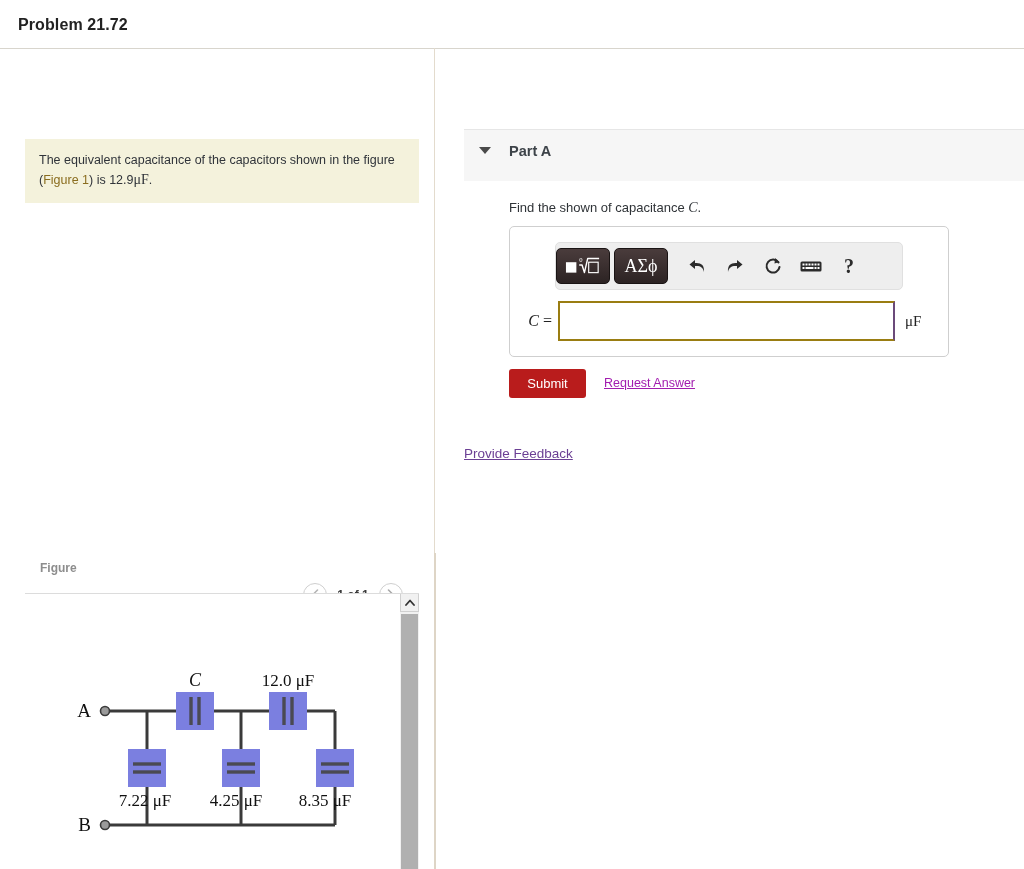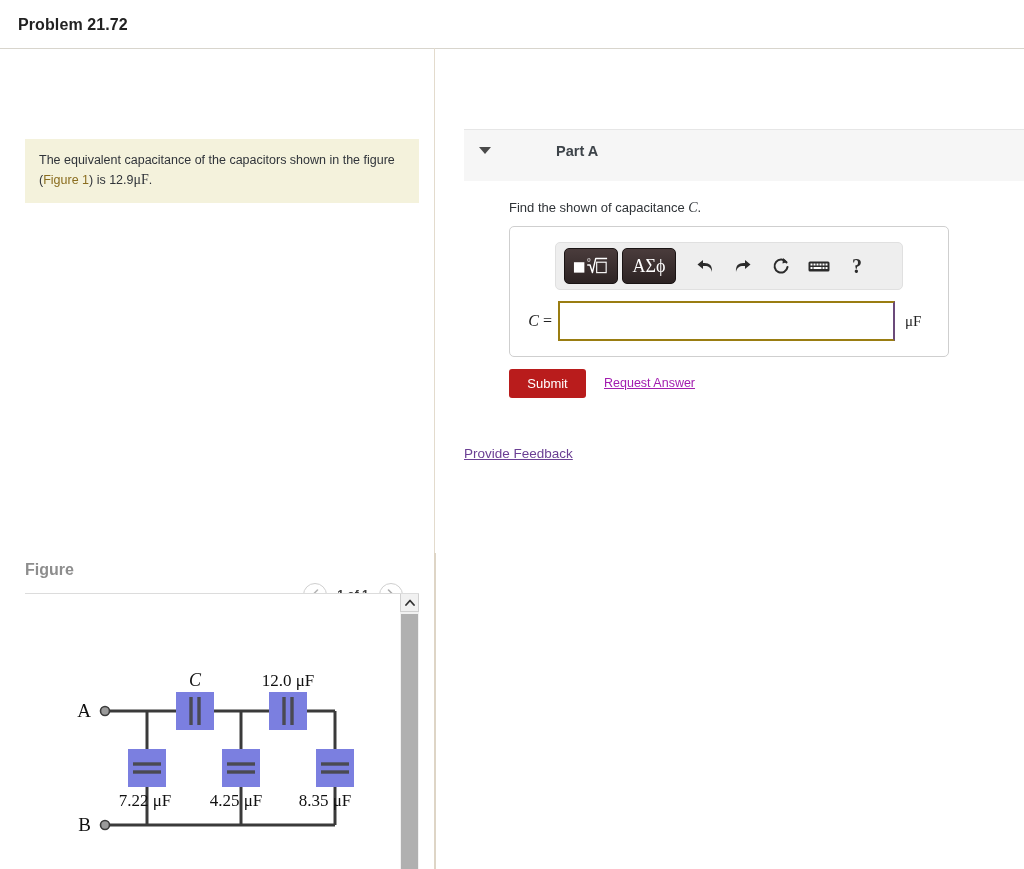--- a/index.html
+++ b/index.html
@@ -50,22 +50,22 @@
     font-family: "Liberation Serif", serif;
     font-size: 14px;
   }
   .mathserif-i {
     font-family: "Liberation Serif", serif;
     font-style: italic;
   }
 
   
   .figure-heading {
-    position: absolute; left: 25px; top: 561px;
-    font-size: 16px; font-weight: bold; color: #8d8d8d;
+    position: absolute; left: 40px; top: 561px;
+    font-size: 12px; font-weight: bold; color: #8d8d8d;
   }
   .fig-nav {
     position: absolute; top: 563px; left: 303px;
     display: flex; align-items: center; gap: 9px; margin-top: 20px;
   }
   .nav-circle {
     width: 24px; height: 24px; border-radius: 50%;
     border: 1px solid #cfcfcf; background: #ffffff;
     display: flex; align-items: center; justify-content: center;
     color: #b4b4b4; font-size: 13px; cursor: pointer;
@@ -113,40 +113,40 @@
   .parta-toggle {
     position: absolute; left: 479px; top: 147px;
     width: 0; height: 0;
     border-left: 6px solid transparent;
     border-right: 6px solid transparent;
     border-top: 7px solid #4a4a4a;
     cursor: pointer;
   }
   .parta-label {
     position: absolute; left: 509px; top: 143px;
-    font-size: 14.5px; font-weight: bold; color: #3d4349; margin-left: 47px;
+    font-size: 14.5px; font-weight: bold; color: #3d4349;
   }
 
   .prompt {
     position: absolute; left: 509px; top: 200px;
     font-size: 13px; color: #2f3337;
   }
 
   .answer-box {
     position: absolute; left: 509px; top: 226px;
     width: 440px; height: 131px;
     border: 1px solid #cfcfcf; border-radius: 5px;
     background: #ffffff;
   }
 
   .mathbar {
     position: absolute; left: 45px; top: 15px;
     width: 348px; height: 48px;
     background: #eeeeee; border: 1px solid #e0e0e0; border-radius: 5px;
-    display: flex; align-items: center; padding-left: 8px; gap: 4px;
+    display: flex; align-items: center; padding-left: 0; gap: 4px;
   }
   .mb-dark {
     height: 36px; border-radius: 5px;
     background: linear-gradient(#4a3c3c, #2c2323);
     display: flex; align-items: center; justify-content: center;
     color: #ffffff; cursor: pointer; padding: 0 8px;
     border: 1px solid #1a1414;
   }
   .mb-dark.tpl { width: 54px; }
   .mb-dark.greek { width: 54px; font-family: "Liberation Serif", serif; font-size: 18px; }

